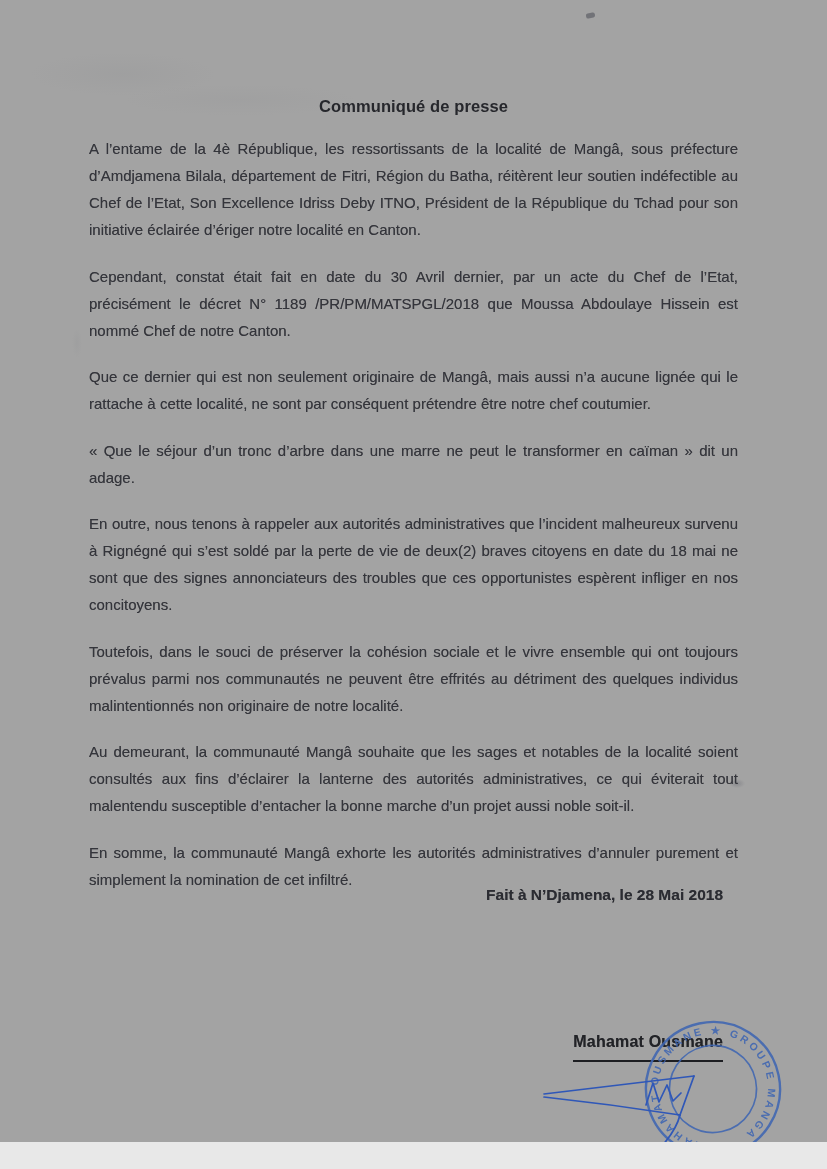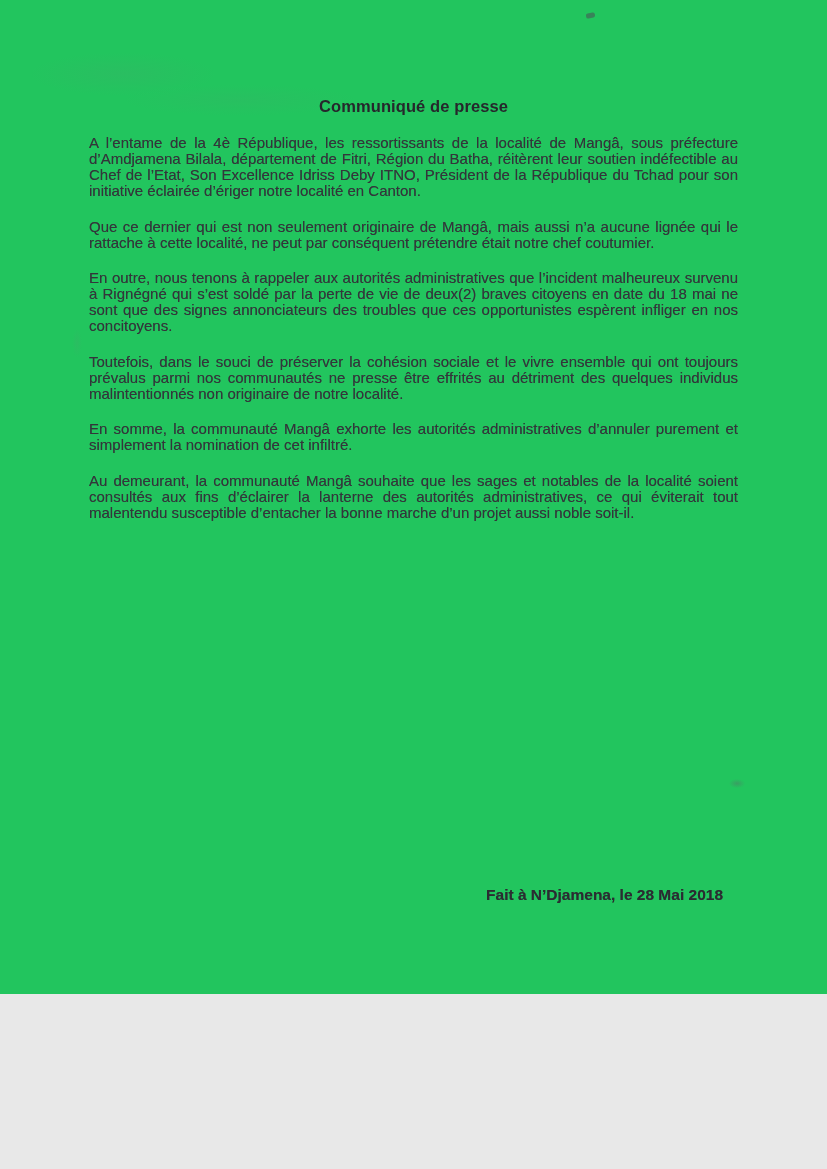--- a/index.html
+++ b/index.html
@@ -1,40 +1,40 @@
 <!DOCTYPE html>
 <html><head>
 <meta charset="utf-8">
 <style>
   html,body { margin:0; padding:0; background:#e8e8e8; }
   .page {
     position:relative;
-    width:827px; height:994px;
+    width:827px; height:1142px;
     margin:0 auto;
-    background:#22c55e;
+    background:#a3a3a3;
     overflow:hidden;
     font-family:"Liberation Sans", sans-serif;
     color:#34353b;
   }
   .content {
     position:absolute;
     left:89px; top:97px; width:649px;
   }
   .doc-title {
     margin:0 0 19px 0;
     text-align:center;
     font-size:16.5px;
     font-weight:bold;
     color:#26272c;
     letter-spacing:.1px;
   }
   .para {
     margin:0 0 19.5px 0;
     font-size:15px;
-    line-height:16px;
+    line-height:27px;
     text-align:justify;
     text-shadow:0 0 .5px rgba(45,46,52,.55);
   }
   .sig-block {
     position:absolute;
     top:884px; right:104px;
     text-align:right;
     font-weight:bold;
     font-size:15.5px;
     color:#2b2c32;
@@ -84,25 +84,27 @@
   <div class="smudge sm2"></div>
   <div class="smudge sm3"></div>
   <div class="smudge sm4"></div>
   <div class="smudge sm5"></div>
 
   <div class="content">
     <h1 class="doc-title">Communiqué de presse</h1>
     <div id="doc-body">
 
     <p class="para">A l’entame de la 4è République, les ressortissants de la localité de Mangâ, sous préfecture d’Amdjamena Bilala, département de Fitri, Région du Batha, réitèrent leur soutien indéfectible au Chef de l’Etat, Son Excellence Idriss Deby ITNO, Président de la République du Tchad pour son initiative éclairée d’ériger notre localité en Canton.</p>
-        <p class="para">Que ce dernier qui est non seulement originaire de Mangâ, mais aussi n’a aucune lignée qui le rattache à cette localité, ne peut par conséquent prétendre était notre chef coutumier.</p>
+        <p class="para">Cependant, constat était fait en date du 30 Avril dernier, par un acte du Chef de l’Etat, précisément le décret N° 1189 /PR/PM/MATSPGL/2018 que Moussa Abdoulaye Hissein est nommé Chef de notre Canton.</p>
+        <p class="para">Que ce dernier qui est non seulement originaire de Mangâ, mais aussi n’a aucune lignée qui le rattache à cette localité, ne sont par conséquent prétendre être notre chef coutumier.</p>
+        <p class="para">« Que le séjour d’un tronc d’arbre dans une marre ne peut le transformer en caïman » dit un adage.</p>
         <p class="para">En outre, nous tenons à rappeler aux autorités administratives que l’incident malheureux survenu à Rignégné qui s’est soldé par la perte de vie de deux(2) braves citoyens en date du 18 mai ne sont que des signes annonciateurs des troubles que ces opportunistes espèrent infliger en nos concitoyens.</p>
-        <p class="para">Toutefois, dans le souci de préserver la cohésion sociale et le vivre ensemble qui ont toujours prévalus parmi nos communautés  ne presse être effrités au détriment des quelques individus malintentionnés non originaire de notre localité.</p>
+        <p class="para">Toutefois, dans le souci de préserver la cohésion sociale et le vivre ensemble qui ont toujours prévalus parmi nos communautés  ne peuvent être effrités au détriment des quelques individus malintentionnés non originaire de notre localité.</p>
+        <p class="para">Au demeurant, la communauté Mangâ souhaite que les sages et notables de la localité soient consultés aux fins d’éclairer la lanterne des autorités administratives, ce qui éviterait tout malentendu susceptible d’entacher la bonne marche d’un projet aussi noble soit-il.</p>
         <p class="para">En somme, la communauté Mangâ exhorte les autorités administratives d’annuler purement et simplement la nomination de cet infiltré.</p>
-        <p class="para">Au demeurant, la communauté Mangâ souhaite que les sages et notables de la localité soient consultés aux fins d’éclairer la lanterne des autorités administratives, ce qui éviterait tout malentendu susceptible d’entacher la bonne marche d’un projet aussi noble soit-il.</p>
       </div>
   </div>
 
   <div class="sig-block" id="sig-block">
 
   <div class="sig-line">Fait à N’Djamena, le 28 Mai 2018</div>
     </div>
 
   <div class="signatory">Mahamat Ousmane</div>
 

